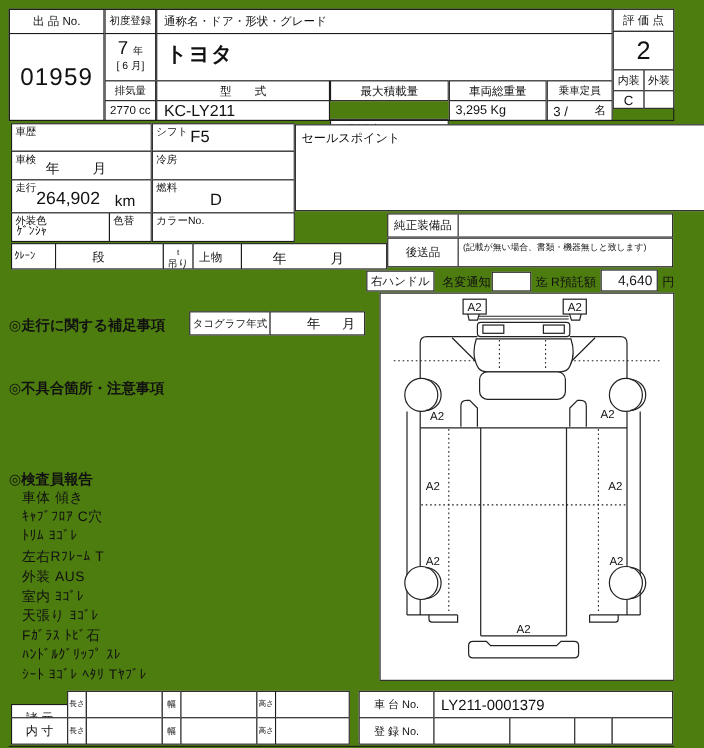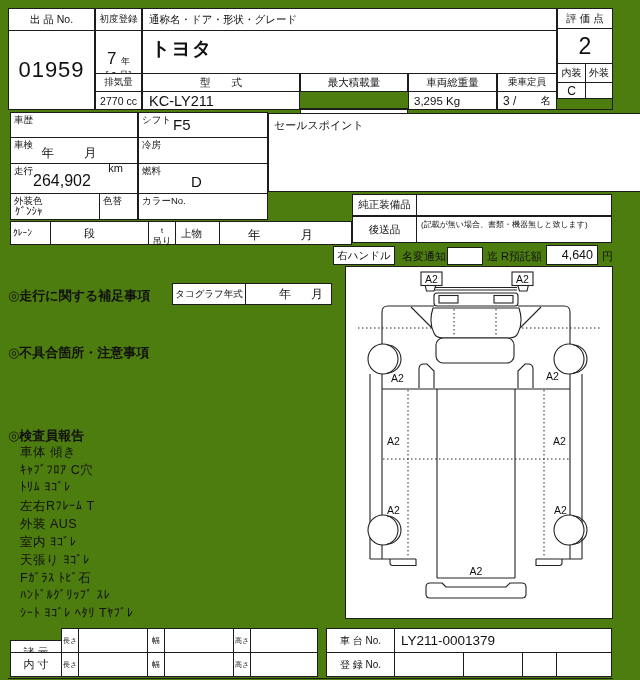--- a/index.html
+++ b/index.html
@@ -25,21 +25,21 @@
       <span class="hdr">出 品 No.</span>
     </div>
   <div class="box c" style="left:8px;top:30px;width:87px;height:80px">
       <span class="num" style="font-size:22px;letter-spacing:1px">01959</span>
     </div>
 
   <div class="box c" style="left:95px;top:8px;width:47px;height:23px">
       <span style="font-size:9.5px">初度登録</span>
     </div>
   <div class="box" style="left:95px;top:30px;width:47px;height:44px">
-    <div style="text-align:center;margin-top:18px"><span style="font-size:17px">7</span> <span style="font-size:9px">年</span></div>
+    <div style="text-align:center;margin-top:3px"><span style="font-size:17px">7</span> <span style="font-size:9px">年</span></div>
     <div style="text-align:center;font-size:9.5px">[ 6 月]</div>
   </div>
   <div class="box c" style="left:95px;top:73px;width:47px;height:19px">
       <span style="font-size:9.5px">排気量</span>
     </div>
   <div class="box c" style="left:95px;top:91px;width:47px;height:19px">
       <span style="font-size:10.5px" class="num">2770 cc</span>
     </div>
 
   <div class="box" style="left:142px;top:8px;width:415px;height:23px">
@@ -115,21 +115,21 @@
         <span>月</span>
       </div>
   </div>
   <div class="box" style="left:138px;top:137px;width:130px;height:27px">
       <span class="tag">冷房</span>
     </div>
 
   <div class="box" style="left:10px;top:163px;width:128px;height:31px">
     <span class="tag">走行</span>
     <span style="position:absolute;left:22px;bottom:3px;font-size:16px" class="num">264,902</span>
-    <span style="position:absolute;right:14px;bottom:19px;font-size:11px">km</span>
+    <span style="position:absolute;right:14px;bottom:3px;font-size:14px">km</span>
   </div>
   <div class="box" style="left:138px;top:163px;width:130px;height:31px">
     <span class="tag">燃料</span>
     <span style="position:absolute;left:52px;bottom:3px;font-size:15px">D</span>
   </div>
 
   <div class="box" style="left:10px;top:193px;width:90px;height:27px">
     <span class="tag">外装色</span>
     <span style="position:absolute;left:4px;bottom:2px;font-size:11px">ｹﾞﾝｼｬ</span>
   </div>

